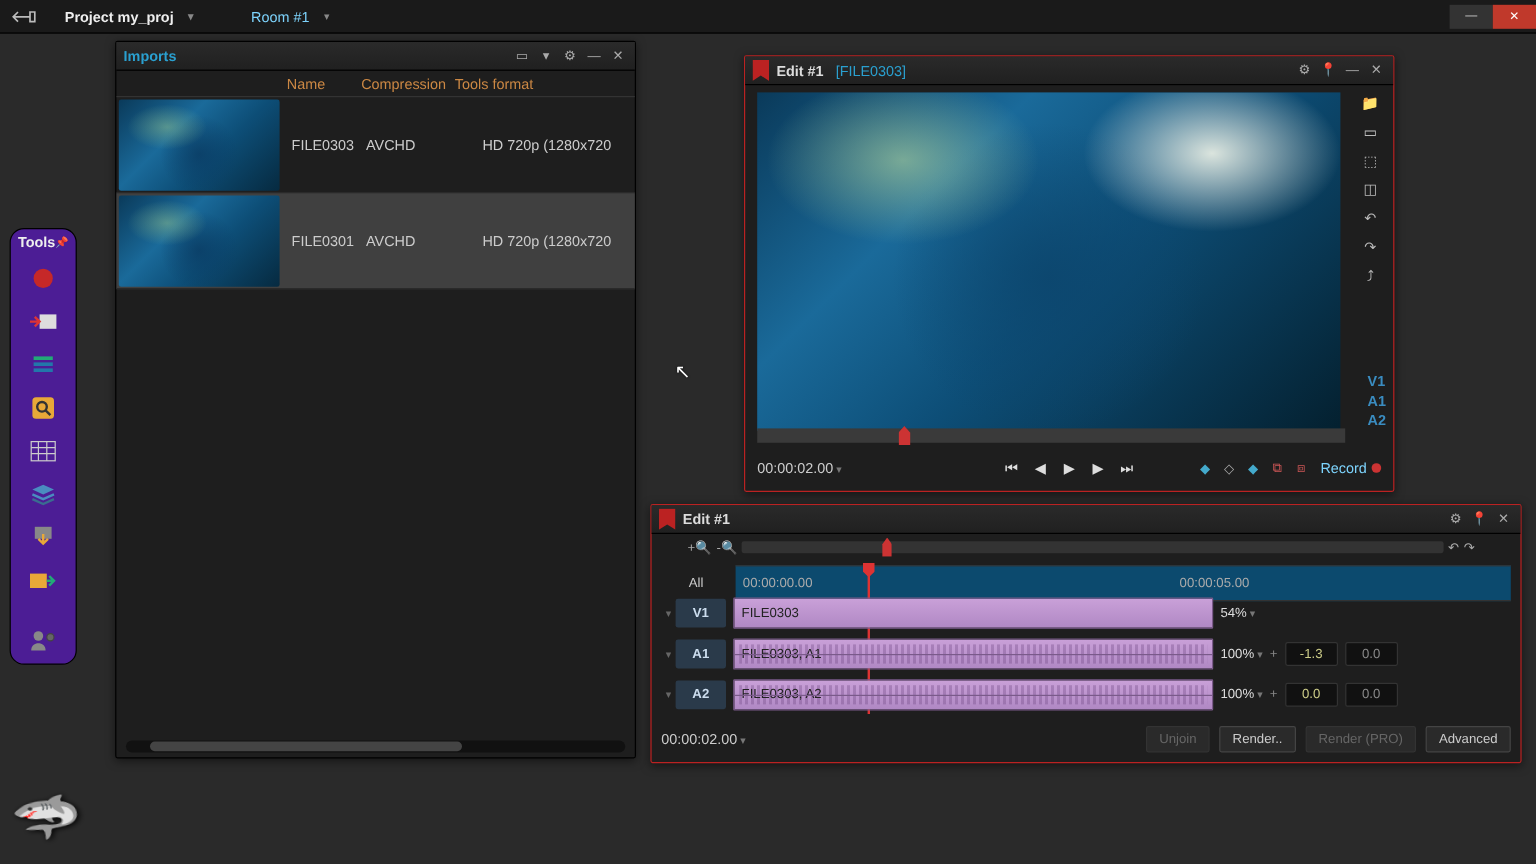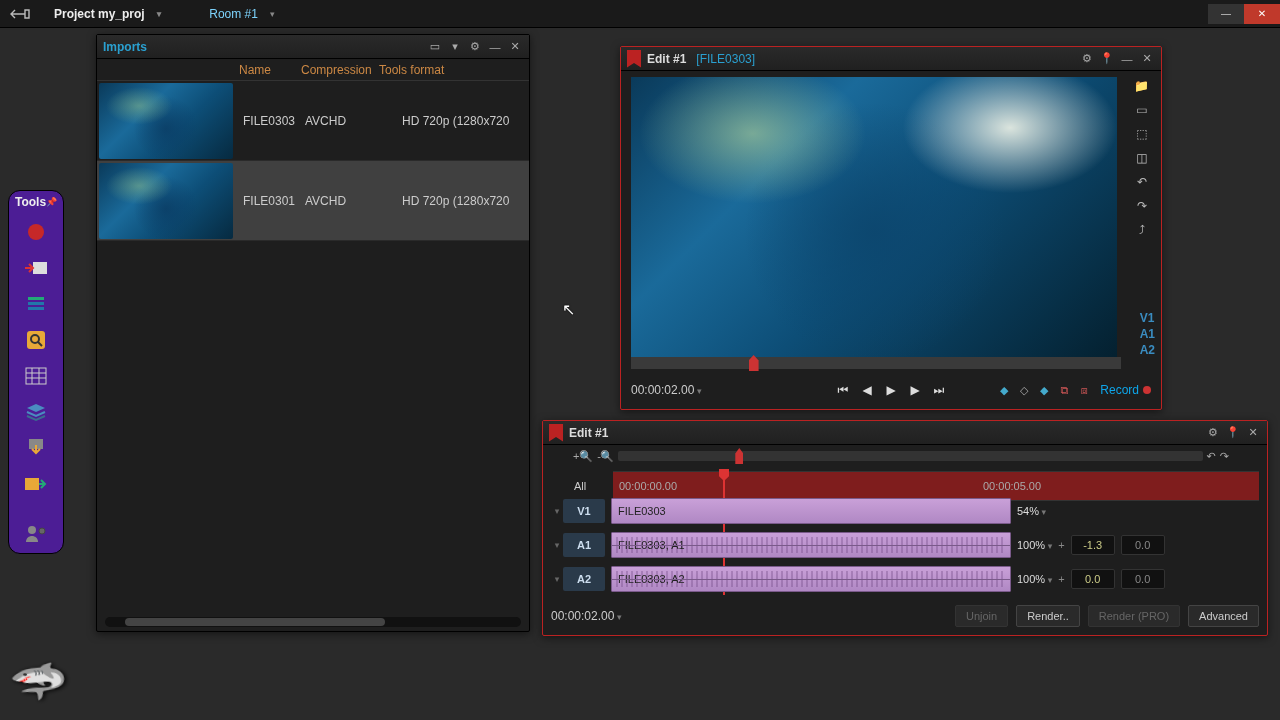--- a/index.html
+++ b/index.html
@@ -60,30 +60,30 @@
 .track-lbls span { color:#3a8cc0; font-weight:bold; font-size:12px; cursor:pointer;}
 .scrub { position:absolute; left:10px; right:40px; bottom:40px; height:12px; background:#3a3a3a; }
 .scrub .marker { position:absolute; left:24%; top:-2px; width:10px; height:16px; background:#c33; clip-path:polygon(50% 0,100% 35%,100% 100%,0 100%,0 35%);}
 .transport { position:absolute; left:10px; right:10px; bottom:6px; height:26px; display:flex; align-items:center; }
 .transport .tc { color:#ccc; font-size:12px; cursor:pointer;}
 .transport .tc::after { content:" ▾"; color:#777; font-size:9px; }
 .tbtns { position:absolute; left:50%; transform:translateX(-50%); display:flex; gap:6px; }
 .tbtn { width:18px; height:18px; color:#ddd; cursor:pointer; display:flex; align-items:center; justify-content:center; font-size:12px;}
 .marker-btns { display:flex; gap:4px; margin-left:auto; margin-right:8px;}
 .mkb { width:16px; height:16px; cursor:pointer; display:flex; align-items:center; justify-content:center; font-size:11px;}
-.record { color:#0ea5e9; font-size:12px; display:flex; align-items:center; gap:4px; cursor:pointer;}
+.record { color:#7dd3fc; font-size:12px; display:flex; align-items:center; gap:4px; cursor:pointer;}
 .record .dot { width:8px; height:8px; background:#c33; border-radius:50%;}
 
 
 .timeline { left:542px; top:420px; width:726px; height:216px; }
 .tl-zoom { position:absolute; left:30px; top:28px; right:38px; height:14px; display:flex; align-items:center; gap:4px;}
 .tl-zoom .zicon { color:#aaa; cursor:pointer; font-size:11px; }
 .tl-zoom .zbar { flex:1; height:10px; background:#333; position:relative; border-radius:2px;}
 .tl-zoom .zbar .zmark { position:absolute; left:20%; top:-3px; width:8px; height:16px; background:#c33; clip-path:polygon(50% 0,100% 35%,100% 100%,0 100%,0 35%);}
-.tl-ruler { position:absolute; left:70px; top:50px; right:8px; height:30px; display:flex; align-items:center; background:#7f1d1d; border-top:1px solid #333; border-bottom:1px solid #333;}
+.tl-ruler { position:absolute; left:70px; top:50px; right:8px; height:30px; display:flex; align-items:center; background:#0c4a6e; border-top:1px solid #333; border-bottom:1px solid #333;}
 .tl-ruler .all { position:absolute; left:-58px; width:50px; text-align:center; color:#ccc; font-size:11px; cursor:pointer;}
 .tl-ruler .rt { position:absolute; color:#aaa; font-size:11px; }
 .tl-playhead { position:absolute; top:50px; bottom:40px; width:2px; background:#d33; left:180px; }
 .tl-playhead::before { content:""; position:absolute; top:-2px; left:-4px; width:10px; height:12px; background:#d33; clip-path:polygon(0 0,100% 0,100% 60%,50% 100%,0 60%);}
 .tl-tracks { position:absolute; left:8px; top:74px; right:8px; }
 .tl-track { height:32px; display:flex; align-items:center; margin-bottom:2px; }
 .tl-track .expand { width:12px; color:#666; font-size:9px; cursor:pointer; text-align:center;}
 .tl-track .lbl { width:42px; height:24px; background:#2a3a4a; color:#cde; font-weight:bold; display:flex; align-items:center; justify-content:center; border-radius:2px; margin-right:6px; cursor:pointer; font-size:11px;}
 .clip { height:26px; background:linear-gradient(#c9a0d8,#b088c4); border:1px solid #7a5a8a; border-radius:1px; position:relative; color:#222; font-size:11px; padding:6px 4px 0 6px; overflow:hidden; cursor:pointer;}
 .clip.audio::after { content:""; position:absolute; left:0; right:0; top:50%; height:1px; background:#7a5a8a; }

